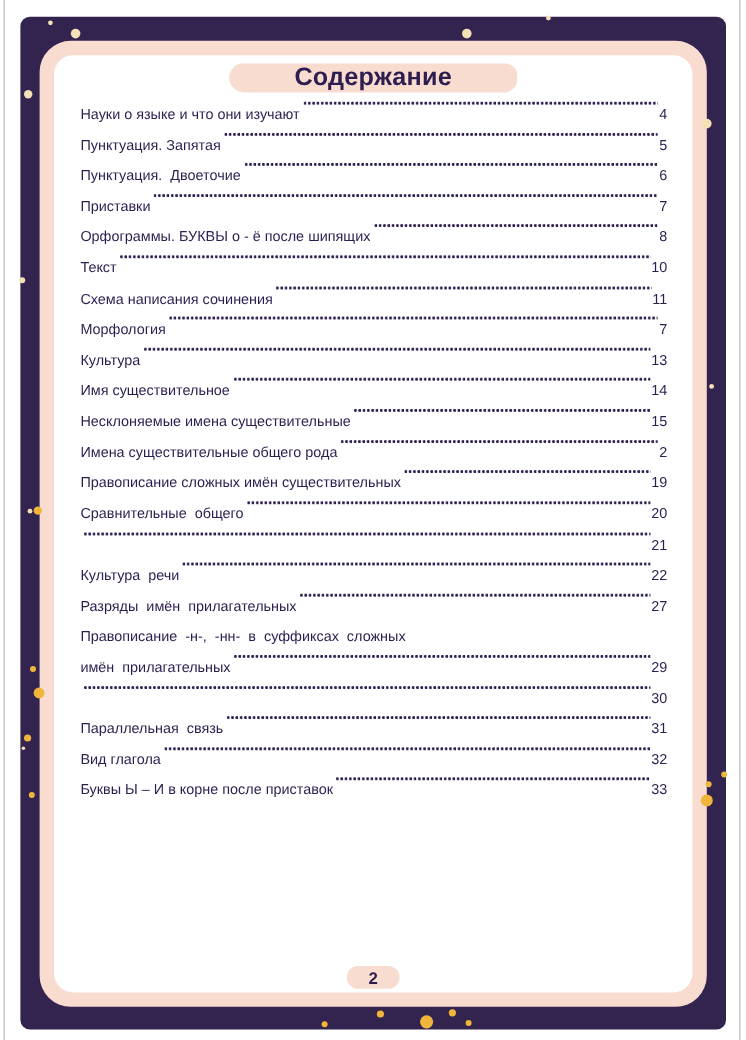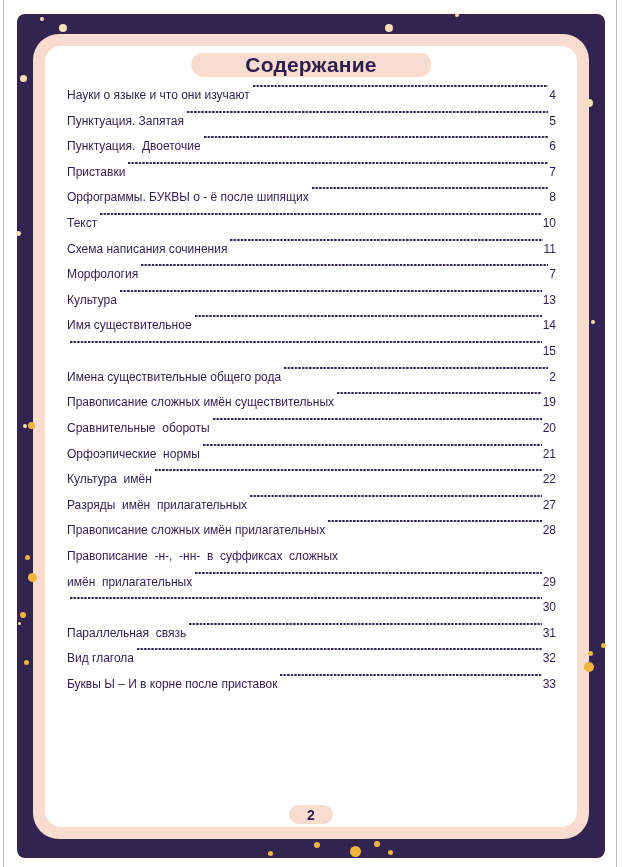--- a/index.html
+++ b/index.html
@@ -102,57 +102,52 @@
               <span class="label">Культура</span>
               <span class="dots"></span>
               <span class="num">13</span>
             </div>
             <div class="toc-row">
               <span class="label">Имя существительное</span>
               <span class="dots"></span>
               <span class="num">14</span>
             </div>
             <div class="toc-row">
+              <span class="label">Несклоняемые имена существительные</span>
               <span class="dots"></span>
               <span class="num">15</span>
             </div>
             <div class="toc-row">
               <span class="label">Имена существительные общего рода</span>
               <span class="dots"></span>
               <span class="num">2</span>
             </div>
             <div class="toc-row">
               <span class="label">Правописание сложных имён существительных</span>
               <span class="dots"></span>
               <span class="num">19</span>
             </div>
             <div class="toc-row">
-              <span class="label">Сравнительные  обороты</span>
+              <span class="label">Сравнительные  общего</span>
               <span class="dots"></span>
               <span class="num">20</span>
             </div>
             <div class="toc-row">
-              <span class="label">Орфоэпические  нормы</span>
               <span class="dots"></span>
               <span class="num">21</span>
             </div>
             <div class="toc-row">
-              <span class="label">Культура  имён</span>
+              <span class="label">Культура  речи</span>
               <span class="dots"></span>
               <span class="num">22</span>
             </div>
             <div class="toc-row">
               <span class="label">Разряды  имён  прилагательных</span>
               <span class="dots"></span>
               <span class="num">27</span>
-            </div>
-            <div class="toc-row">
-              <span class="label">Правописание сложных имён прилагательных</span>
-              <span class="dots"></span>
-              <span class="num">28</span>
             </div>
             <div class="toc-row nopage">
               <span class="label">Правописание  -н-,  -нн-  в  суффиксах  сложных</span>
               <span class="num"></span>
             </div>
             <div class="toc-row">
               <span class="label">имён  прилагательных</span>
               <span class="dots"></span>
               <span class="num">29</span>
             </div>

